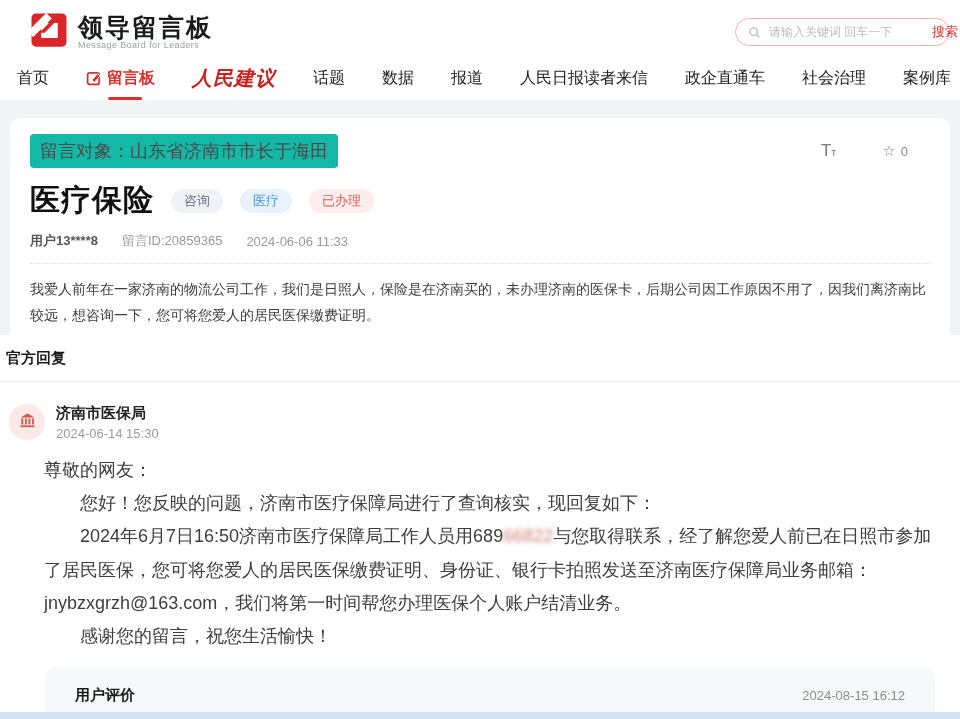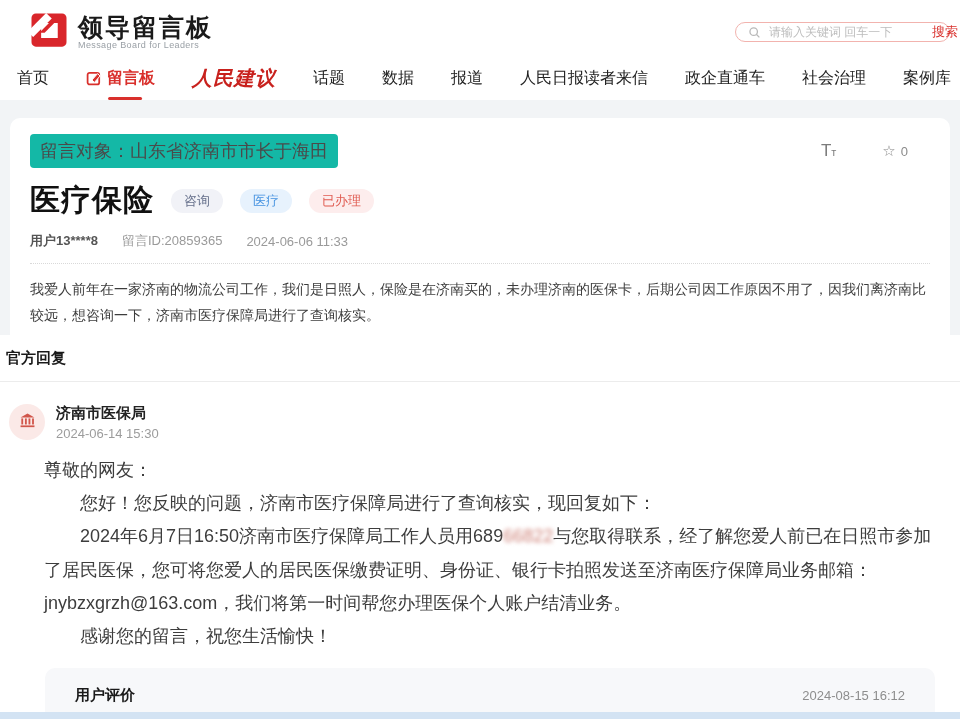--- a/index.html
+++ b/index.html
@@ -7,21 +7,21 @@
   body {
     font-family: "Liberation Sans","DejaVu Sans",sans-serif;
     background:#fff; color:#333; position:relative; overflow:hidden;
   }
   
   .site-header { background:#fff; height:100px; padding:8px 10px 0 15px; }
   .header-top { display:flex; align-items:center; justify-content:space-between; height:48px;gap:44px; }
   .logo { display:flex; align-items:center; gap:8px; margin-left:13px; cursor:pointer; }
   .logo-text .cn { font-size:25px; font-weight:bold; color:#1a1a1a; letter-spacing:2px; line-height:1.05; }
   .logo-text .en { font-size:9px; color:#9aa0a6; letter-spacing:.4px; }
-  .search-box { display:flex; align-items:center; width:215px; height:20px; border:1px solid #f2b3ae;
+  .search-box { display:flex; align-items:center; width:215px; height:28px; border:1px solid #f2b3ae;
     border-radius:15px; padding:0 10px 0 12px; gap:8px; }
   .search-box .mag { flex:0 0 auto; display:flex; }
   .search-input { border:none; outline:none; flex:1; font-size:12px; color:#333; background:transparent; }
   .search-input::placeholder { color:#bdbdbd; }
   .search-btn { font-size:13px; color:#d9302c; background:none; border:none; cursor:pointer; flex:0 0 auto; }
   .main-nav { display:flex; align-items:center; gap:37px; height:44px; padding-left:2px; }
   .nav-item { text-decoration:none; color:#222; font-size:16px; position:relative; display:flex; align-items:center; gap:5px; white-space:nowrap; }
   .nav-item.active { color:#d9302c; font-weight:bold; }
   .nav-item.active .underline { position:absolute; left:50%; transform:translateX(-38%); bottom:-11px; width:34px; height:3px; background:#d9302c; border-radius:2px; }
   .nav-item.special { font-family:"Liberation Serif","DejaVu Serif",serif; font-style:italic; font-weight:bold; color:#c8211d; font-size:20px; letter-spacing:1px; }
@@ -168,21 +168,21 @@
           <span class="tag tag-blue">医疗</span>
           <span class="tag tag-red">已办理</span>
         </span>
     </div>
     <div class="meta-row">
       <span class="meta-user">用户13****8</span>
       <span>留言ID:20859365</span>
       <span>2024-06-06 11:33</span>
     </div>
     <hr class="dotted">
-    <p class="msg-content">我爱人前年在一家济南的物流公司工作，我们是日照人，保险是在济南买的，未办理济南的医保卡，后期公司因工作原因不用了，因我们离济南比较远，想咨询一下，济南市医疗保障局进行了查询核实。</p>
+    <p class="msg-content">我爱人前年在一家济南的物流公司工作，我们是日照人，保险是在济南买的，未办理济南的医保卡，后期公司因工作原因不用了，因我们离济南比较远，想咨询一下，您可将您爱人的居民医保缴费证明。</p>
   </section>
 </div>
 
 <section class="reply-section">
   <h2 class="reply-title">官方回复</h2>
   <hr class="reply-divider">
   <div class="reply-head">
     <span class="agency-avatar">
       <span>
         <svg width="19" height="19" viewBox="0 0 24 24" fill="#d1564b">

